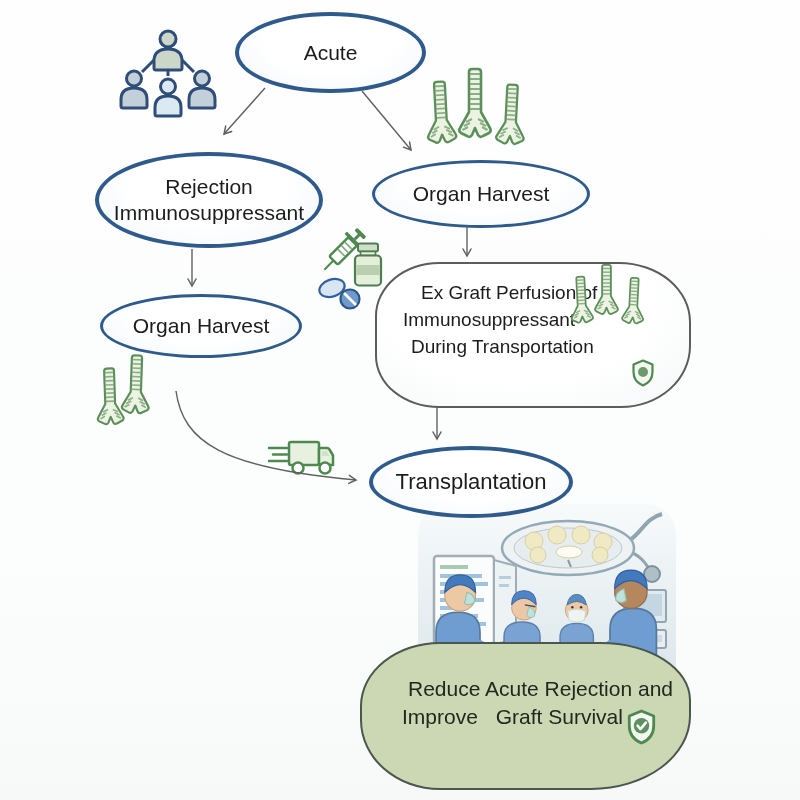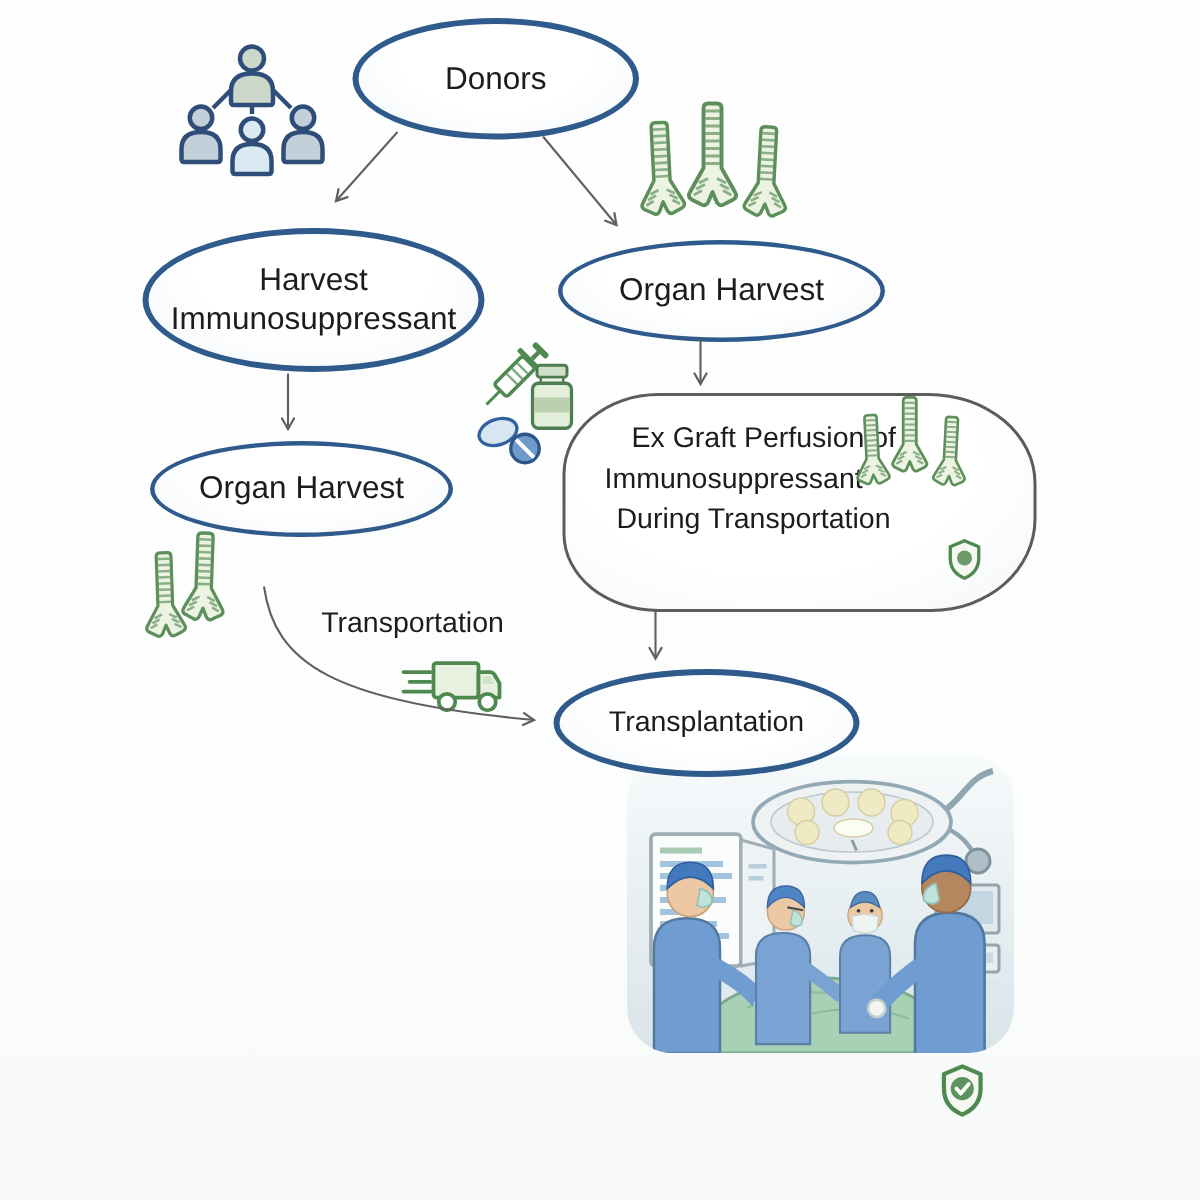--- a/index.html
+++ b/index.html
@@ -278,49 +278,55 @@
     </svg>
   <svg class="icon" style="left:620px;top:276px;z-index:4;transform:rotate(3deg);" width="27" height="52" viewBox="0 0 40 78">
       <use href="#trachea"></use>
     </svg>
 
   <svg class="icon" style="left:631px;top:359px;z-index:4;" width="24" height="28" viewBox="0 0 24 28">
     <use href="#shieldshape"></use>
       <circle cx="12" cy="13" r="5" fill="#6b9a6b"></circle>
   </svg>
 
+  <div class="outcome">
+    <div class="txt">
+      <span class="oc-l1">Reduce Acute Rejection</span>
+      <span>and Improve</span>
+      <span class="oc-l3">Graft Survival</span>
+    </div>
+  </div>
 
   <svg class="icon" style="left:626px;top:709px;z-index:4;" width="31" height="36" viewBox="0 0 24 28">
     <use href="#shieldshape"></use>
       <circle cx="12" cy="13" r="6" fill="#5d9160"></circle>
     <path d="M9,13 L11.2,15.6 L15.4,10.6" fill="none" stroke="#ffffff" stroke-width="2" stroke-linecap="round" stroke-linejoin="round"></path>
   </svg>
 
   <div class="node thick" style="left:235px;top:12px;width:183px;height:73px;font-size:21px;">
-    <span>Donors</span>
+    <span>Acute</span>
   </div>
 
   <div class="node thick" style="left:95px;top:152px;width:220px;height:88px;font-size:21px;">
-    <span>Harvest</span>
+    <span>Rejection</span>
     <span>Immunosuppressant</span>
   </div>
 
   <div class="node" style="left:372px;top:160px;width:212px;height:62px;font-size:21px;">
     <span>Organ Harvest</span>
   </div>
 
   <div class="node" style="left:100px;top:294px;width:196px;height:58px;font-size:21px;">
     <span>Organ Harvest</span>
   </div>
 
-  <div class="node thick" style="left:369px;top:446px;width:196px;height:64px;font-size:19px;">
+  <div class="node thick" style="left:369px;top:446px;width:196px;height:64px;font-size:22px;">
     <span>Transplantation</span>
   </div>
 
-  <div class="edge-label" style="left:200px;top:405px;width:150px;text-align:center;">Transportation</div>
 
   <svg class="overlay" width="800" height="800" viewBox="0 0 800 800">
     <defs>
       <marker id="arr" markerUnits="userSpaceOnUse" markerWidth="14" markerHeight="14" refX="8.5" refY="5" orient="auto">
         <path d="M1.5,1 L8.5,5 L1.5,9" fill="none" stroke="#606060" stroke-width="1.5" stroke-linecap="round"></path>
       </marker>
     </defs>
     <g stroke="#606060" stroke-width="1.4" fill="none">
       <path d="M265,88 L224,134" marker-end="url(#arr)"></path>
       <path d="M362,91 L411,150" marker-end="url(#arr)"></path>

